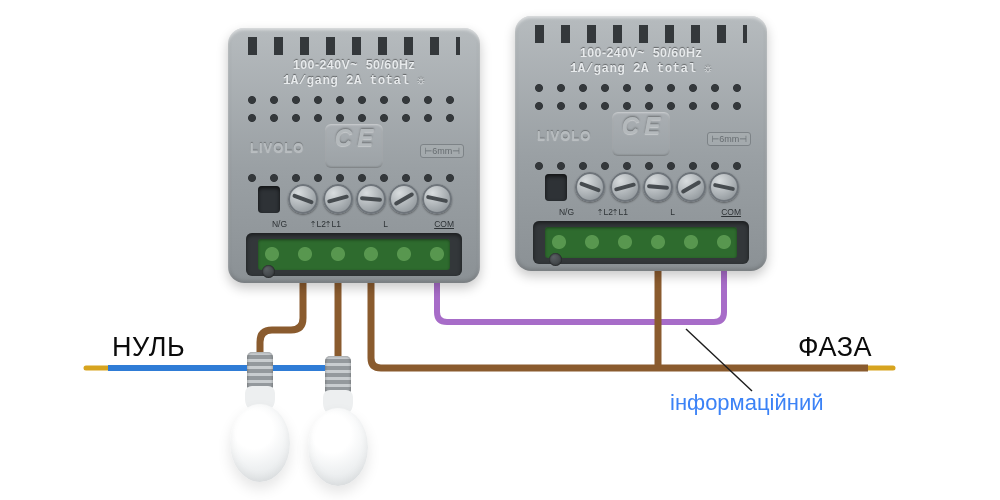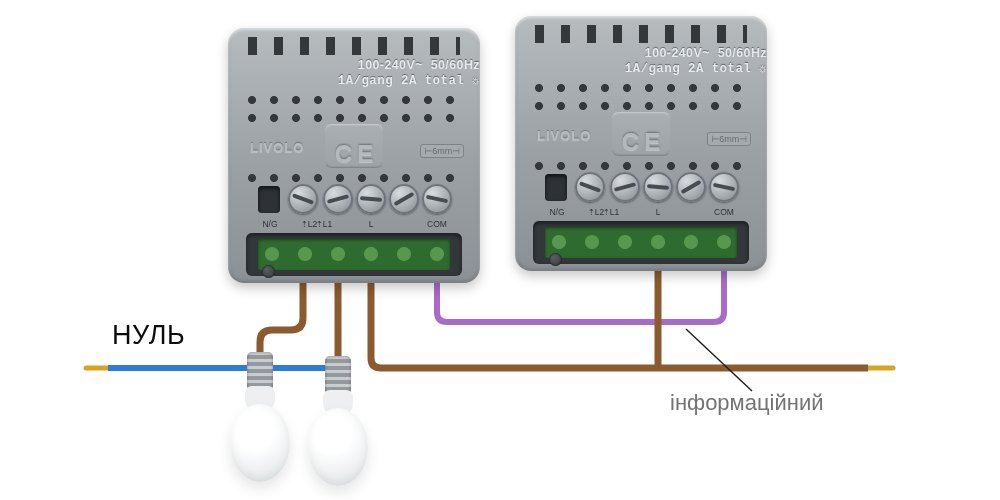--- a/index.html
+++ b/index.html
@@ -16,59 +16,59 @@
   .w-tip     { stroke:var(--wire-tip,#d7a41f); stroke-width:5; stroke-linecap:round; }
   .w-pointer { stroke:#1c1c1c; stroke-width:1.4; }
 
   
   .module { position:absolute; width:252px; height:255px; z-index:2;
     background:linear-gradient(180deg,#b6bbbe,var(--module-body,#9aa0a4) 55%,#8b9195);
     border-radius:16px;
     box-shadow:inset 0 2px 3px rgba(255,255,255,.55), inset 0 -2px 4px rgba(0,0,0,.18), 0 5px 12px rgba(0,0,0,.22); }
   .vents { position:absolute; top:9px; left:20px; right:20px; height:18px;
     background:repeating-linear-gradient(90deg,#34383b 0 9px,transparent 9px 26px); }
-  .ptext { position:absolute; width:100%; text-align:right; color:#e7eaec;
+  .ptext { position:absolute; width:100%; text-align:center; color:#e7eaec;
     font-weight:bold; font-size:12.5px; letter-spacing:.4px; white-space:pre;
     text-shadow:0 -1px 1px rgba(0,0,0,.45); }
   .ptext.l1 { top:30px; }
   .ptext.l2 { top:46px;font-family:Liberation Mono, monospace; }
   .sun { font-weight:bold; }
   .holes { position:absolute;
     background-image:radial-gradient(circle at 6px 8px,#34383b 3.6px,transparent 4.4px);
     background-size:22px 18px; }
   .holesA { top:64px; left:18px; right:18px; height:36px; }
   .holesB { top:142px; left:18px; right:18px; height:16px; }
   .brand { position:absolute; top:112px; left:22px; font-size:13px; font-weight:bold;
     letter-spacing:1px; color:#b7bcbf;
     text-shadow:0 1px 1px rgba(255,255,255,.35), 0 -1px 1px rgba(0,0,0,.3); }
   .ce-plate { position:absolute; top:96px; left:97px; width:58px; height:44px;
     border-radius:6px; background:linear-gradient(180deg,#aaafb3,#9ca2a6);
     box-shadow:inset 0 1px 2px rgba(255,255,255,.45), inset 0 -1px 2px rgba(0,0,0,.25);
-    display:flex; align-items:flex-end; justify-content:center; }
+    display:flex; align-items:flex-start; justify-content:center;font-style:italic; }
   .ce-text { font-size:24px; font-weight:bold; letter-spacing:5px; color:#b4b9bc;
     padding-left:5px;
     text-shadow:0 1px 1px rgba(255,255,255,.4), 0 -1px 2px rgba(0,0,0,.35); }
   .gauge { position:absolute; top:116px; right:16px; font-size:9px; color:#676d71;
     border:1px solid #7d8writing387; border:1px solid #7d8387; border-radius:3px; padding:1px 3px;
     background:rgba(255,255,255,.08); }
   .ng-slot { position:absolute; top:158px; left:30px; width:22px; height:27px;
     background:#2e3236; border-radius:4px; box-shadow:inset 0 2px 4px rgba(0,0,0,.7); }
   .screw { position:absolute; top:156px; width:30px; height:30px; border-radius:50%;
     background:radial-gradient(circle at 35% 30%,#d8dcde,#a2a8ac 58%,#7a8085);
     box-shadow:inset 0 0 0 2px #6e747a, 0 1px 2px rgba(0,0,0,.4); }
   .screw::after { content:""; position:absolute; left:4px; right:4px; top:13px; height:4px;
     background:#474c50; border-radius:2px; }
   .screw.s1 { left:60px; }  .screw.s1::after { transform:rotate(20deg); }
   .screw.s2 { left:95px; }  .screw.s2::after { transform:rotate(-15deg); }
   .screw.s3 { left:128px; } .screw.s3::after { transform:rotate(5deg); }
   .screw.s4 { left:161px; } .screw.s4::after { transform:rotate(-30deg); }
   .screw.s5 { left:194px; } .screw.s5::after { transform:rotate(12deg); }
-  .t-label { position:absolute; top:191px; width:34px; text-align:center;
+  .t-label { position:absolute; top:191px; width:34px; text-align:right;
     font-size:8.5px; color:#2e3336; }
-  .t0 { left:25px; } .t1 { left:64px; } .t2 { left:79px; } .t3 { left:126px; } .t4 { left:192px; }
+  .t0 { left:25px; } .t1 { left:64px; } .t2 { left:79px; } .t3 { left:126px; } .t4 { left:192px;text-decoration:underline; }
   .under-block { position:absolute; top:205px; left:18px; right:18px; height:43px;
     background:#33373a; border-radius:6px; box-shadow:inset 0 2px 4px rgba(0,0,0,.5); }
   .green-strip { position:absolute; top:211px; left:30px; right:30px; height:31px;
     background-color:var(--terminal-block,#2e6b2e); border-radius:3px;
     background-image:radial-gradient(circle at 14px 15px,#58974f 6.5px,transparent 7.5px);
     background-size:33px 31px; box-shadow:inset 0 1px 3px rgba(0,0,0,.4); }
   .corner-screw { position:absolute; top:237px; left:34px; width:13px; height:13px;
     border-radius:50%; background:radial-gradient(circle at 35% 30%,#5a5f63,#33373a);
     box-shadow:inset 0 0 2px #000; }
 
@@ -79,22 +79,22 @@
     background:repeating-linear-gradient(180deg,#c9cdd0 0 3px,#94999d 3px 7px);
     box-shadow:inset 0 0 3px rgba(0,0,0,.35); }
   .bulb .neck { position:absolute; left:17px; top:34px; width:30px; height:28px;
     background:#edeff0; border-radius:7px 7px 15px 15px; }
   .bulb .globe { position:absolute; left:2px; top:52px; width:60px; height:78px;
     border-radius:50%;
     background:radial-gradient(circle at 40% 33%,#ffffff 0 30%,#f0f2f3 58%,#dce0e2 100%);
     box-shadow:0 7px 14px rgba(0,0,0,.10), inset 0 -4px 8px rgba(0,0,0,.05); }
 
   
-  .big-label { position:absolute; z-index:5; font-size:27px; color:#0b0b0b; letter-spacing:.5px; }
-  .info-label { position:absolute; z-index:5; font-size:22px; color:#737373; }
+  .big-label { position:absolute; z-index:5; font-size:27px; color:#0b0b0b; letter-spacing:.5px;margin-top:12px; }
+  .info-label { position:absolute; z-index:5; font-size:22px; color:#3b82f6; }
 </style>
 </head>
 <body>
 
 <div id="canvas">
 
   <svg id="wires" width="1000" height="500" viewBox="0 0 1000 500">
     <path class="w-tip" d="M 86 368 H 113"></path>
     <path class="w-tip" d="M 864 368 H 893"></path>
     <path class="w-neutral" d="M 108 368 H 346"></path>
@@ -165,15 +165,16 @@
     <div class="neck"></div>
     <div class="globe"></div>
   </div>
   <div class="bulb" style="left:306px; top:356px;">
     <div class="base"></div>
     <div class="neck"></div>
     <div class="globe"></div>
   </div>
 
   <div class="big-label" style="left:112px; top:320px;">НУЛЬ</div>
+  <div class="big-label" style="left:798px; top:320px;">ФАЗА</div>
   <div class="info-label" style="left:670px; top:390px;">інформаційний</div>
 
 </div>
 
 </body></html>

